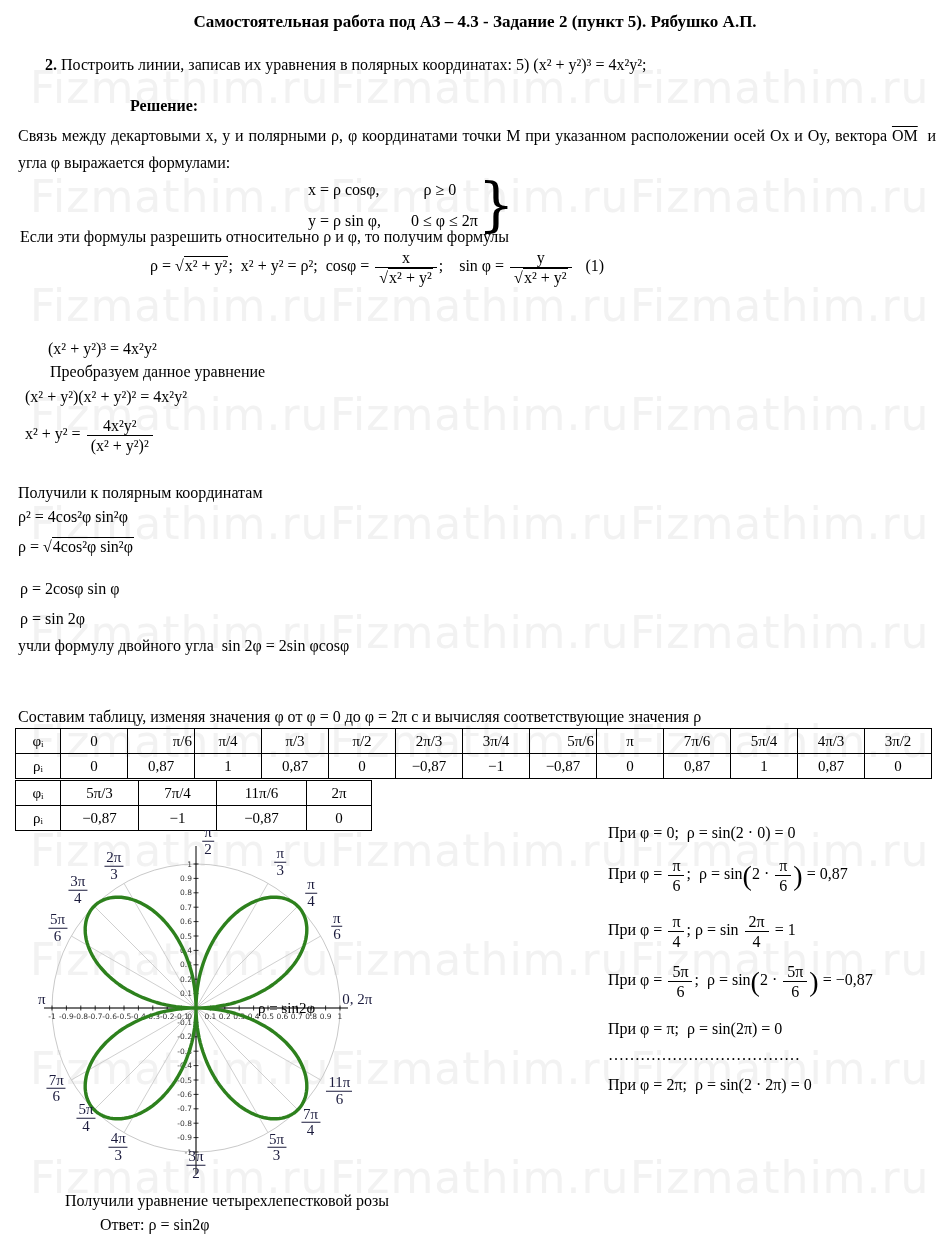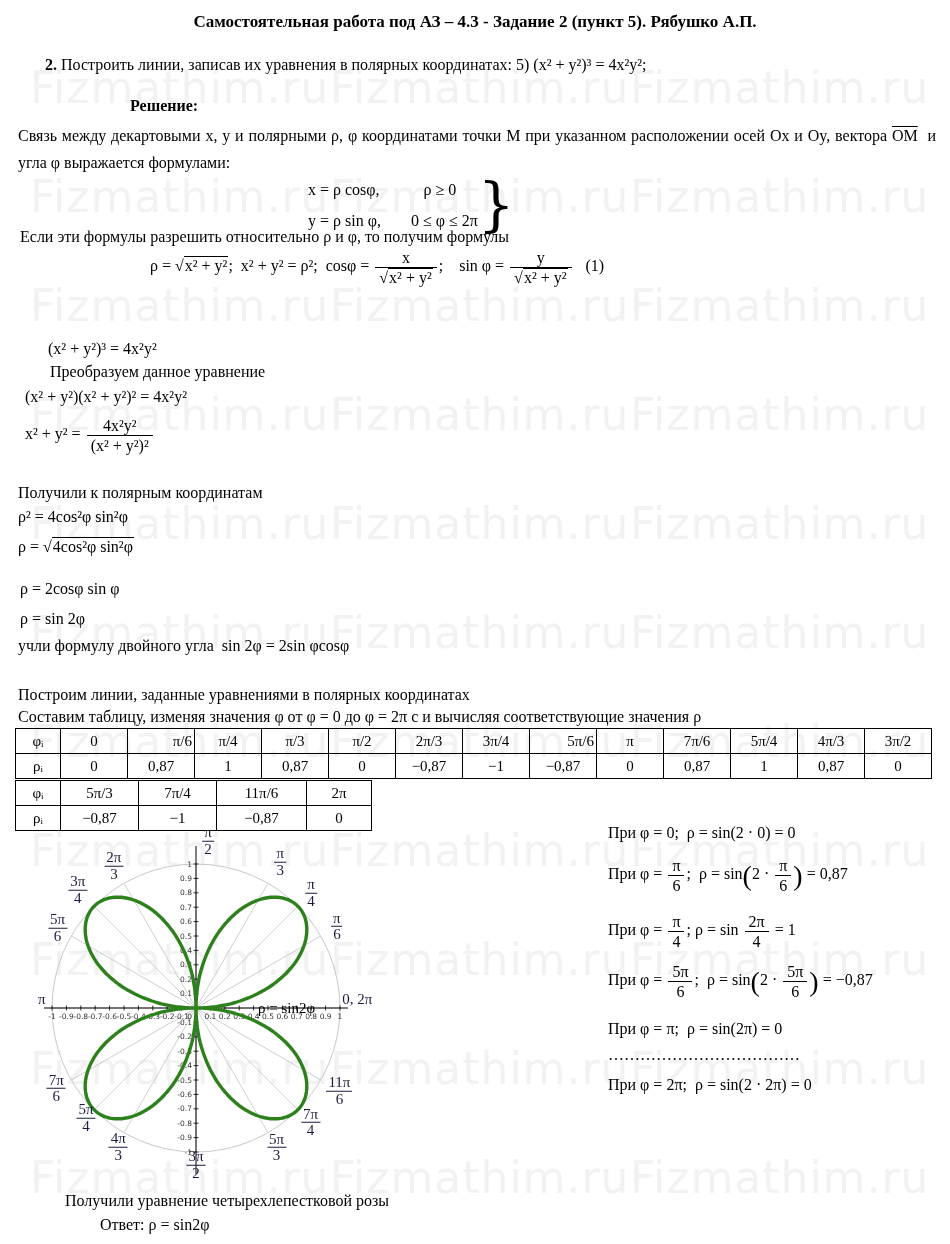--- a/index.html
+++ b/index.html
@@ -100,21 +100,20 @@
     <div class="abs" style="left:25px;top:388px">(x² + y²)(x² + y²)² = 4x²y²</div>
     <div class="abs" style="left:25px;top:416px">x² + y² = <span class="fr"><span class="nu">4x²y²</span><span class="de">(x² + y²)²</span></span></div>
 
     <div class="abs" style="left:18px;top:484px">Получили к полярным координатам</div>
     <div class="abs" style="left:18px;top:508px">ρ² = 4cos²φ sin²φ</div>
     <div class="abs" style="left:18px;top:538px">ρ = <span class="sq">√<span class="ov">4cos²φ sin²φ</span></span></div>
     <div class="abs" style="left:20px;top:580px">ρ = 2cosφ sin φ</div>
     <div class="abs" style="left:20px;top:610px">ρ = sin 2φ</div>
     <div class="abs" style="left:18px;top:637px">учли формулу двойного угла&nbsp; sin 2φ = 2sin φcosφ</div>
 
-    <div class="abs" style="left:18px;top:686px">Построим линии, заданные уравнениями в полярных координатах</div>
     <div class="abs" style="left:18px;top:708px">Составим таблицу, изменяя значения φ от φ = 0 до φ = 2π с и вычисляя соответствующие значения ρ</div>
 
     <table class="vt" id="t1" style="left:15px;top:728px">
         <tbody>
           <tr>
             <td style="width: 40px;">φᵢ</td>
             <td style="width: 62px;">0</td>
             <td style="width: 62px; text-align: right;">π/6</td>
             <td style="width: 62px;">π/4</td>
             <td style="width: 62px;">π/3</td>

